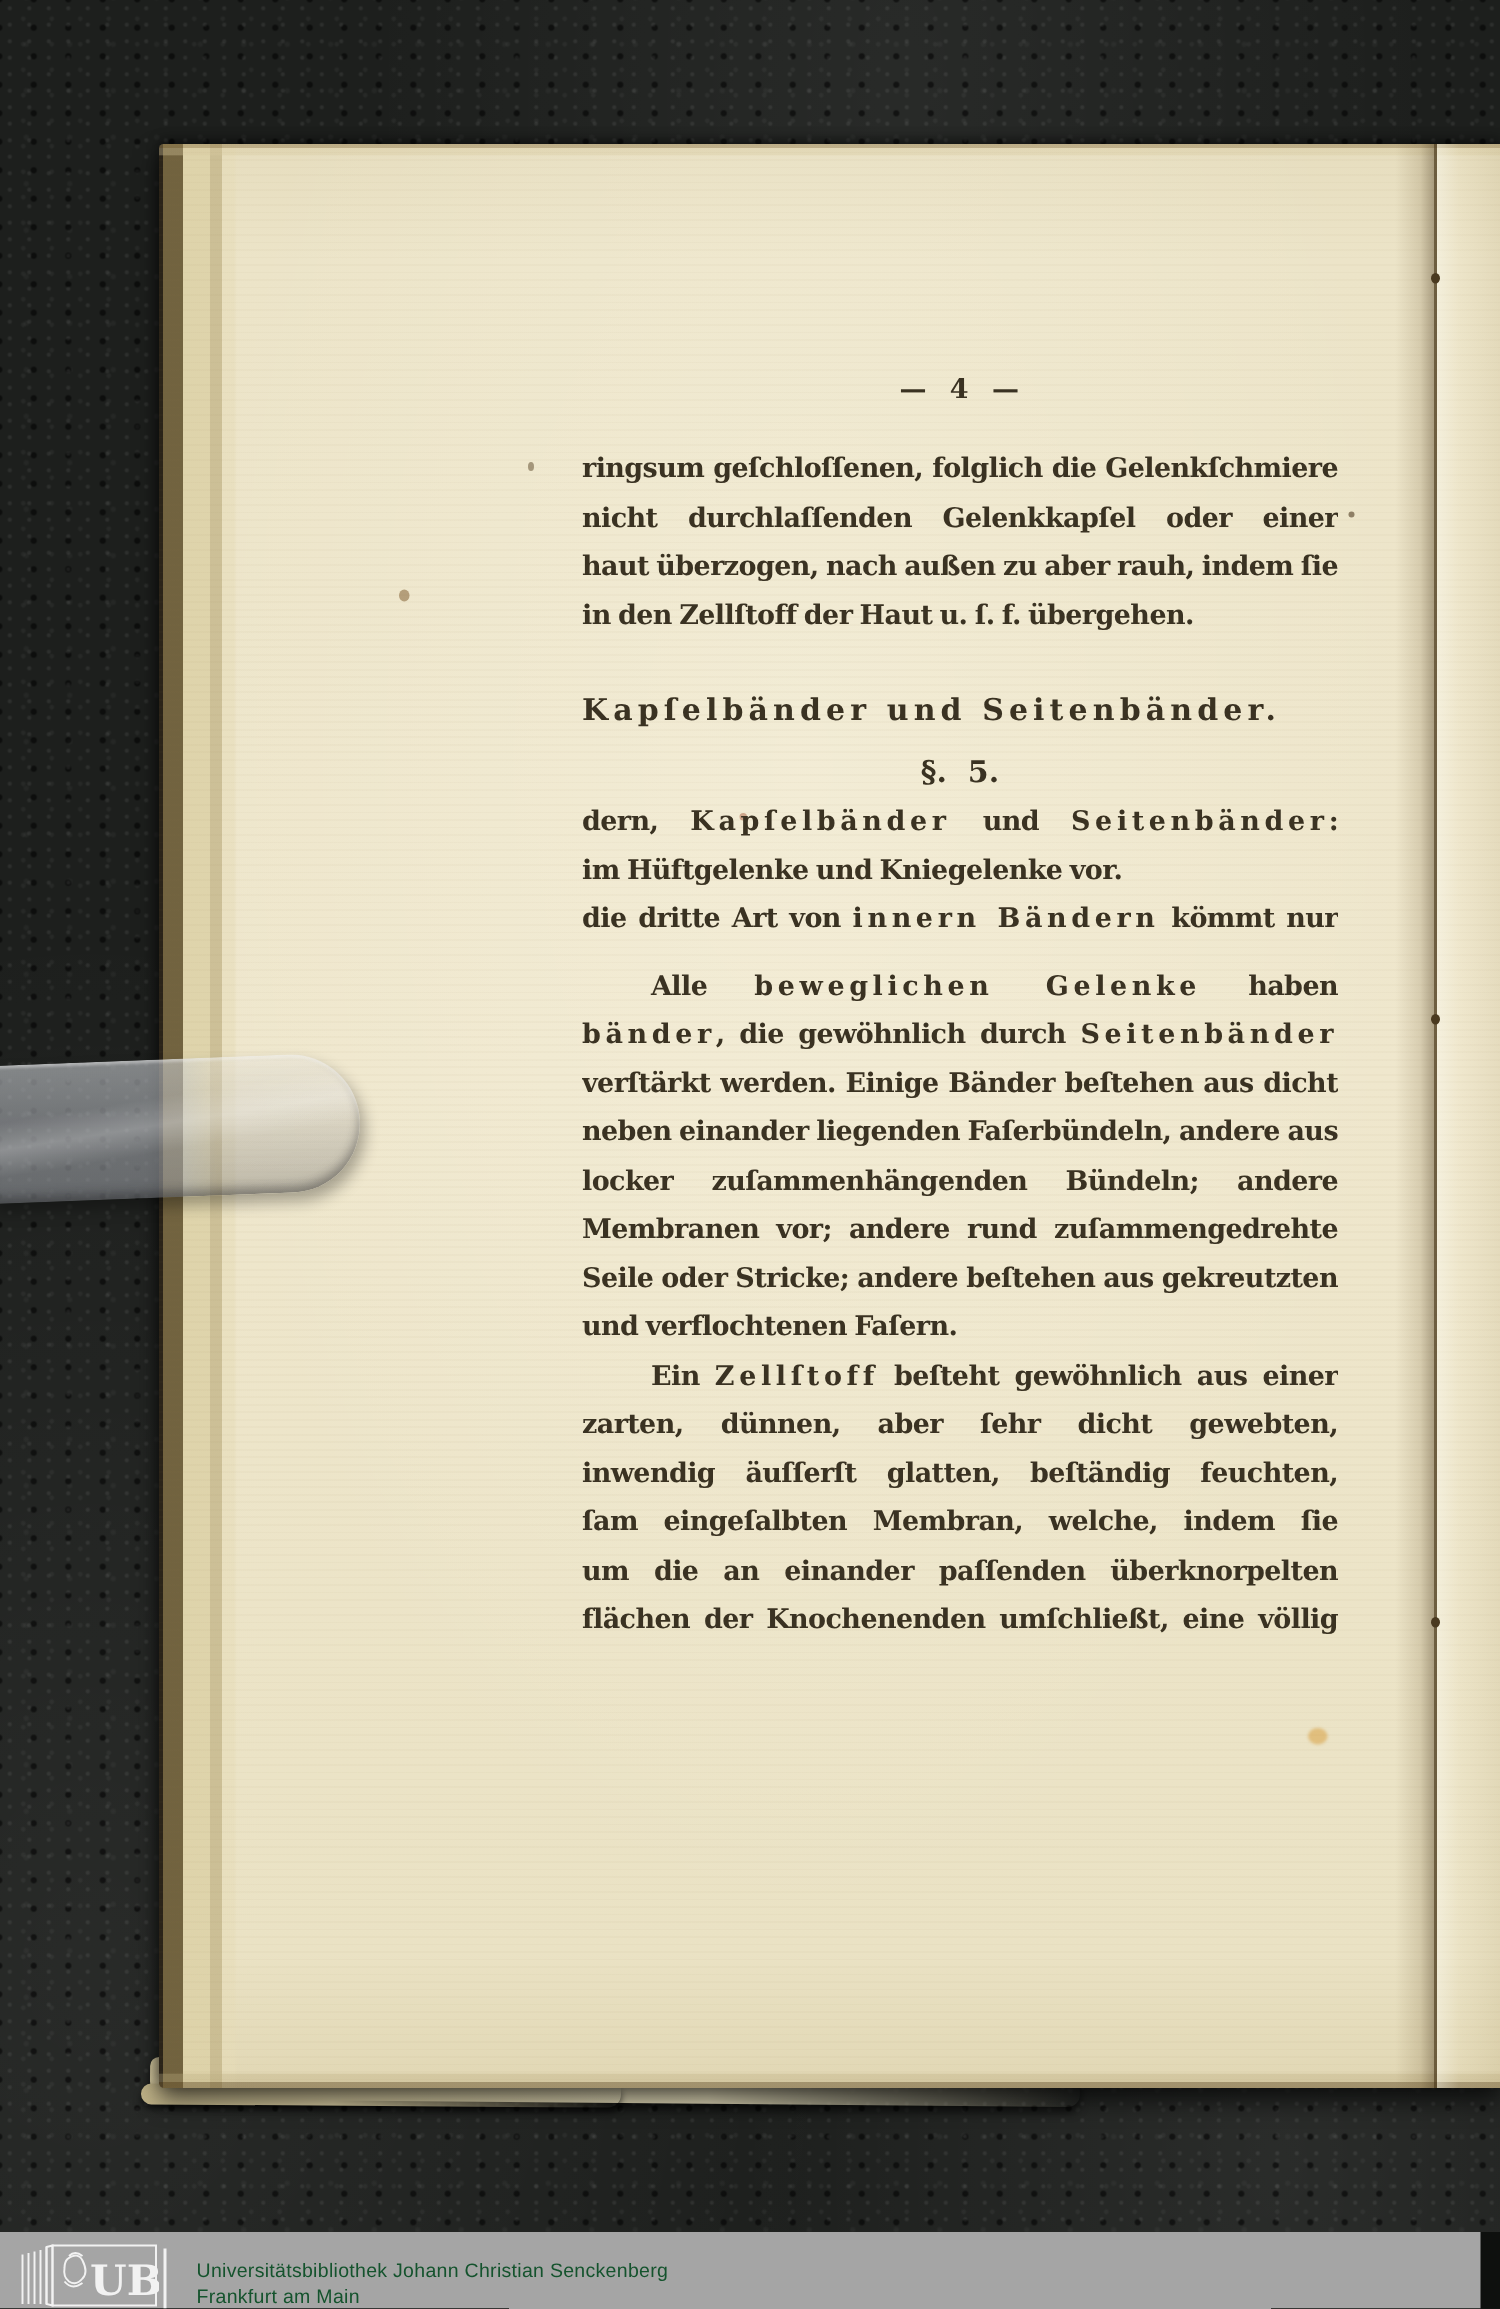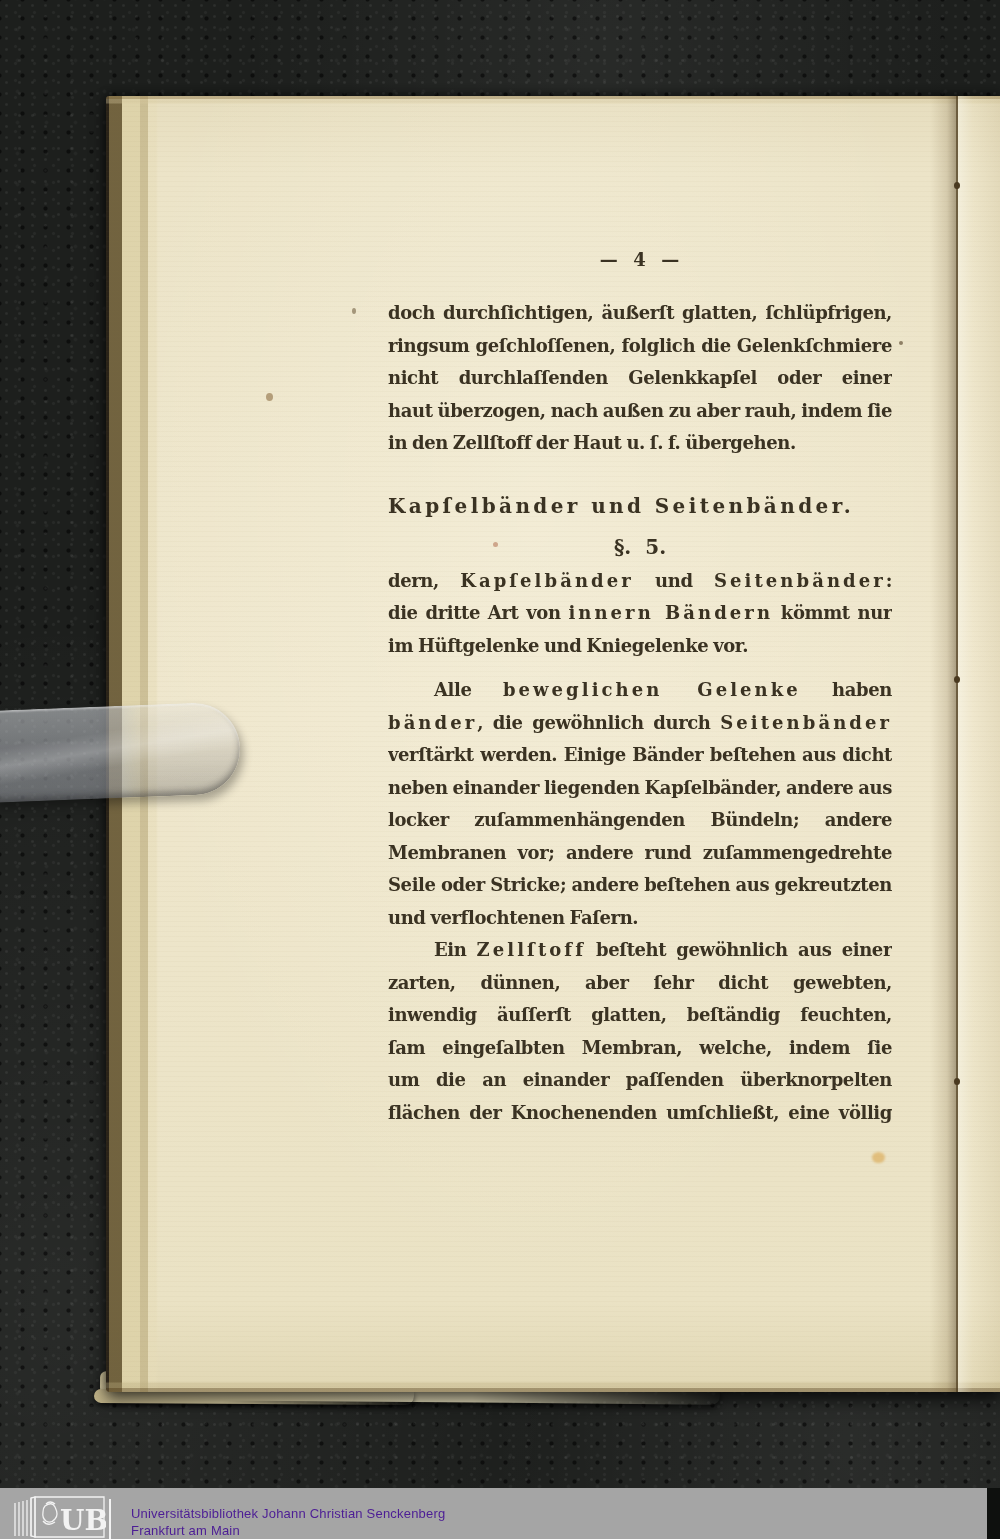--- a/index.html
+++ b/index.html
@@ -89,21 +89,21 @@
     box-shadow:inset 0 2px 2px rgba(255,255,255,0.4), inset 0 -4px 7px rgba(25,25,28,0.4),
                3px 6px 10px rgba(0,0,0,0.3);}
   .strip::after{content:"";position:absolute;inset:0;border-radius:inherit;
     background:linear-gradient(173deg, rgba(0,0,0,0) 32%, rgba(255,255,255,0.22) 47%, rgba(0,0,0,0) 62%);}
 
   
   .footer{position:absolute;left:0;right:13px;bottom:0;height:51px;background:#a5a5a5;
     display:flex;align-items:flex-end;font-family:"Liberation Sans", sans-serif;}
   .logo{margin-left:12px;flex:0 0 auto;}
   .footer-sep{width:2px;height:40px;background:#f2f2f2;margin-left:3px;flex:0 0 auto;}
-  .footer-text{margin-left:20px;color:#4c1d95;font-size:13px;line-height:17px;letter-spacing:0.2px;}
+  .footer-text{margin-left:20px;color:#14532d;font-size:13px;line-height:17px;letter-spacing:0.2px;}
 </style>
 </head>
 <body>
 
 <div class="scene">
 
   <div class="cover"></div>
 
   <div class="under-pages"></div>
   <div class="under-pages-2"></div>
@@ -119,38 +119,37 @@
 
   <div class="stain a"></div>
   <div class="stain b"></div>
   <div class="stain c"></div>
   <div class="stain d"></div>
   <div class="stain e"></div>
 
   <div class="text-block">
       <div class="block pagenum"><span>—  4  —</span></div>
       <div class="block para">
-        <div class="line"><span>doch durchſichtigen, äußerſt glatten, ſchlüpfrigen,</span></div>
         <div class="line"><span>ringsum geſchloſſenen, folglich die Gelenkſchmiere</span></div>
         <div class="line"><span>nicht durchlaſſenden Gelenkkapſel oder einer Schleim=</span></div>
         <div class="line"><span>haut überzogen, nach außen zu aber rauh, indem ſie</span></div>
         <div class="line last"><span>in den Zellſtoff der Haut u. ſ. f. übergehen.</span></div>
       </div>
       <div class="block heading"><span class="g">Kapſelbänder und Seitenbänder.</span></div>
       <div class="block section"><span>§.  5.</span></div>
       <div class="block para">
         <div class="line"><span>dern, </span><span class="g">Kapſelbänder</span><span> und </span><span class="g">Seitenbänder</span><span>: denn</span></div>
+        <div class="line last"><span>im Hüftgelenke und Kniegelenke vor.</span></div>
         <div class="line"><span>die dritte Art von </span><span class="g">innern Bändern</span><span> kömmt nur</span></div>
-        <div class="line last"><span>im Hüftgelenke und Kniegelenke vor.</span></div>
       </div>
       <div class="block para">
         <div class="line ind"><span>Alle </span><span class="g">beweglichen Gelenke</span><span> haben </span></div>
         <div class="line"><span class="g">bänder</span><span>, die gewöhnlich durch </span><span class="g">Seitenbänder</span></div>
         <div class="line"><span>verſtärkt werden. Einige Bänder beſtehen aus dicht</span></div>
-        <div class="line"><span>neben einander liegenden Kapſelbänder, andere aus</span></div>
+        <div class="line"><span>neben einander liegenden Faſerbündeln, andere aus</span></div>
         <div class="line"><span>locker zuſammenhängenden Bündeln; andere ſtellen</span></div>
         <div class="line"><span>Membranen vor; andere rund zuſammengedrehte</span></div>
         <div class="line"><span>Seile oder Stricke; andere beſtehen aus gekreutzten</span></div>
         <div class="line last"><span>und verflochtenen Faſern.</span></div>
       </div>
       <div class="block para">
         <div class="line ind"><span>Ein </span><span class="g">Zellſtoff</span><span> beſteht gewöhnlich aus einer</span></div>
         <div class="line"><span>zarten, dünnen, aber ſehr dicht gewebten, elaſtiſchen,</span></div>
         <div class="line"><span>inwendig äuſſerſt glatten, beſtändig feuchten, gleich=</span></div>
         <div class="line"><span>ſam eingeſalbten Membran, welche, indem ſie rings=</span></div>

